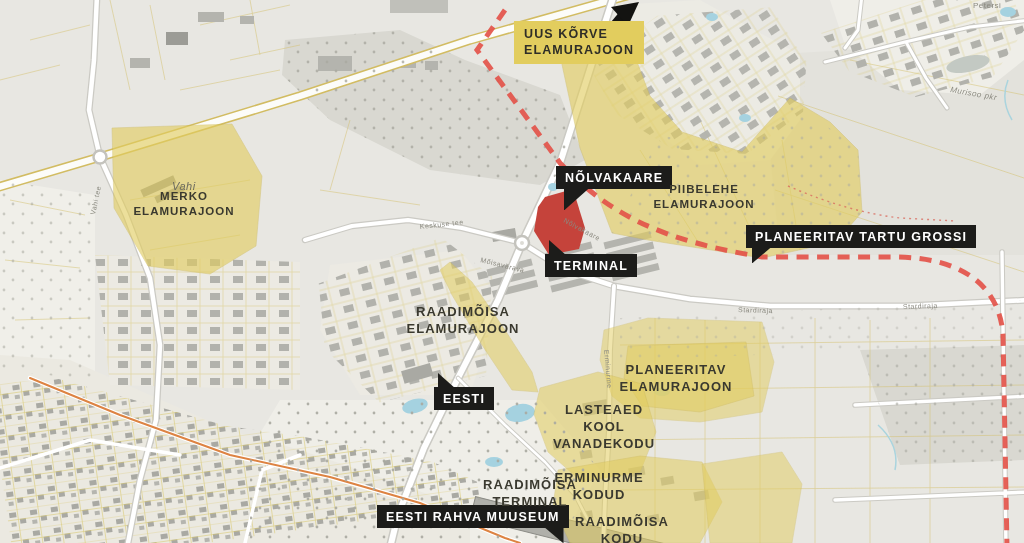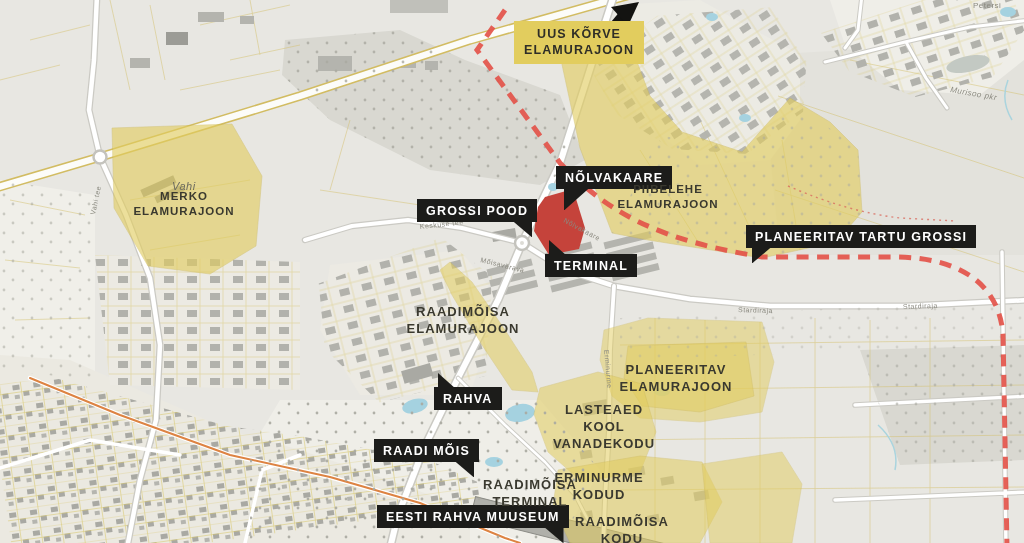--- a/index.html
+++ b/index.html
@@ -8,21 +8,21 @@
   .lbl{position:absolute;z-index:5;}
   .blabel{background:var(--label-box-black);color:var(--label-text-white);
     font-weight:700;font-size:12.5px;letter-spacing:1.2px;padding:5px 9px 4px;
     white-space:nowrap;line-height:1.15;}
   .tail{position:absolute;background:var(--label-box-black);}
   .tl-br{right:5px;bottom:-15px;width:20px;height:17px;clip-path:polygon(0 0,100% 0,100% 100%);}
   .tl-bl{left:6px;bottom:-15px;width:20px;height:17px;clip-path:polygon(0 0,100% 0,0 100%);}
   .tl-bl-big{left:8px;bottom:-21px;width:27px;height:24px;clip-path:polygon(0 0,100% 0,0 100%);}
   .tl-tl{left:4px;top:-14px;width:18px;height:16px;clip-path:polygon(0 0,100% 100%,0 100%);}
   .ylabel{background:var(--highlight-yellow);color:#2f2e27;font-weight:700;font-size:12.5px;
-    letter-spacing:1.1px;text-align:center;padding:5px 10px;line-height:1.3;white-space:nowrap;}
+    letter-spacing:1.1px;text-align:left;padding:5px 10px;line-height:1.3;white-space:nowrap;}
   .plabel{color:var(--map-label-dark);font-weight:700;font-size:13px;letter-spacing:1px;
     text-align:center;line-height:1.3;white-space:nowrap;transform:translate(-50%,-50%);}
   .plabel.big{font-size:11.5px;}
 </style>
 </head>
 <body>
 
 <div id="stage">
 
 <svg id="map-svg" viewBox="0 0 1024 543">
@@ -211,50 +211,42 @@
 
 <div class="lbl ylabel" style="left:514px;top:21px;">
   <div>UUS KÕRVE</div>
   <div>ELAMURAJOON</div>
 </div>
 
 <div class="lbl blabel" style="left:556px;top:166px;">
   <span>NÕLVAKAARE</span>
   <span class="tail tl-bl-big"></span>
 </div>
-<div class="lbl blabel" style="left:417px;top:199px;">
-  <span>GROSSI POOD</span>
-  <span class="tail tl-br"></span>
-</div>
 <div class="lbl blabel" style="left:545px;top:254px;">
   <span>TERMINAL</span>
   <span class="tail tl-tl"></span>
 </div>
 <div class="lbl blabel" style="left:746px;top:225px;">
   <span>PLANEERITAV TARTU GROSSI</span>
   <span class="tail tl-bl"></span>
 </div>
 <div class="lbl blabel" style="left:434px;top:387px;">
-  <span>RAHVA</span>
+  <span>EESTI</span>
   <span class="tail tl-tl"></span>
-</div>
-<div class="lbl blabel" style="left:374px;top:439px;">
-  <span>RAADI MÕIS</span>
-  <span class="tail tl-br"></span>
 </div>
 <div class="lbl blabel" style="left:377px;top:505px;">
   <span>EESTI RAHVA MUUSEUM</span>
   <span class="tail tl-br"></span>
 </div>
 
 <div class="lbl plabel big" style="left:184px;top:204px;">
   <div>MERKO</div>
   <div>ELAMURAJOON</div>
 </div>
-<div class="lbl plabel big" style="left:668px;top:197px;">
+<div class="lbl plabel big" style="left:704px;top:197px;">
   <div>PIIBELEHE</div>
   <div>ELAMURAJOON</div>
 </div>
 <div class="lbl plabel" style="left:463px;top:321px;">
   <div>RAADIMÕISA</div>
   <div>ELAMURAJOON</div>
 </div>
 <div class="lbl plabel" style="left:676px;top:379px;">
   <div>PLANEERITAV</div>
   <div>ELAMURAJOON</div>

